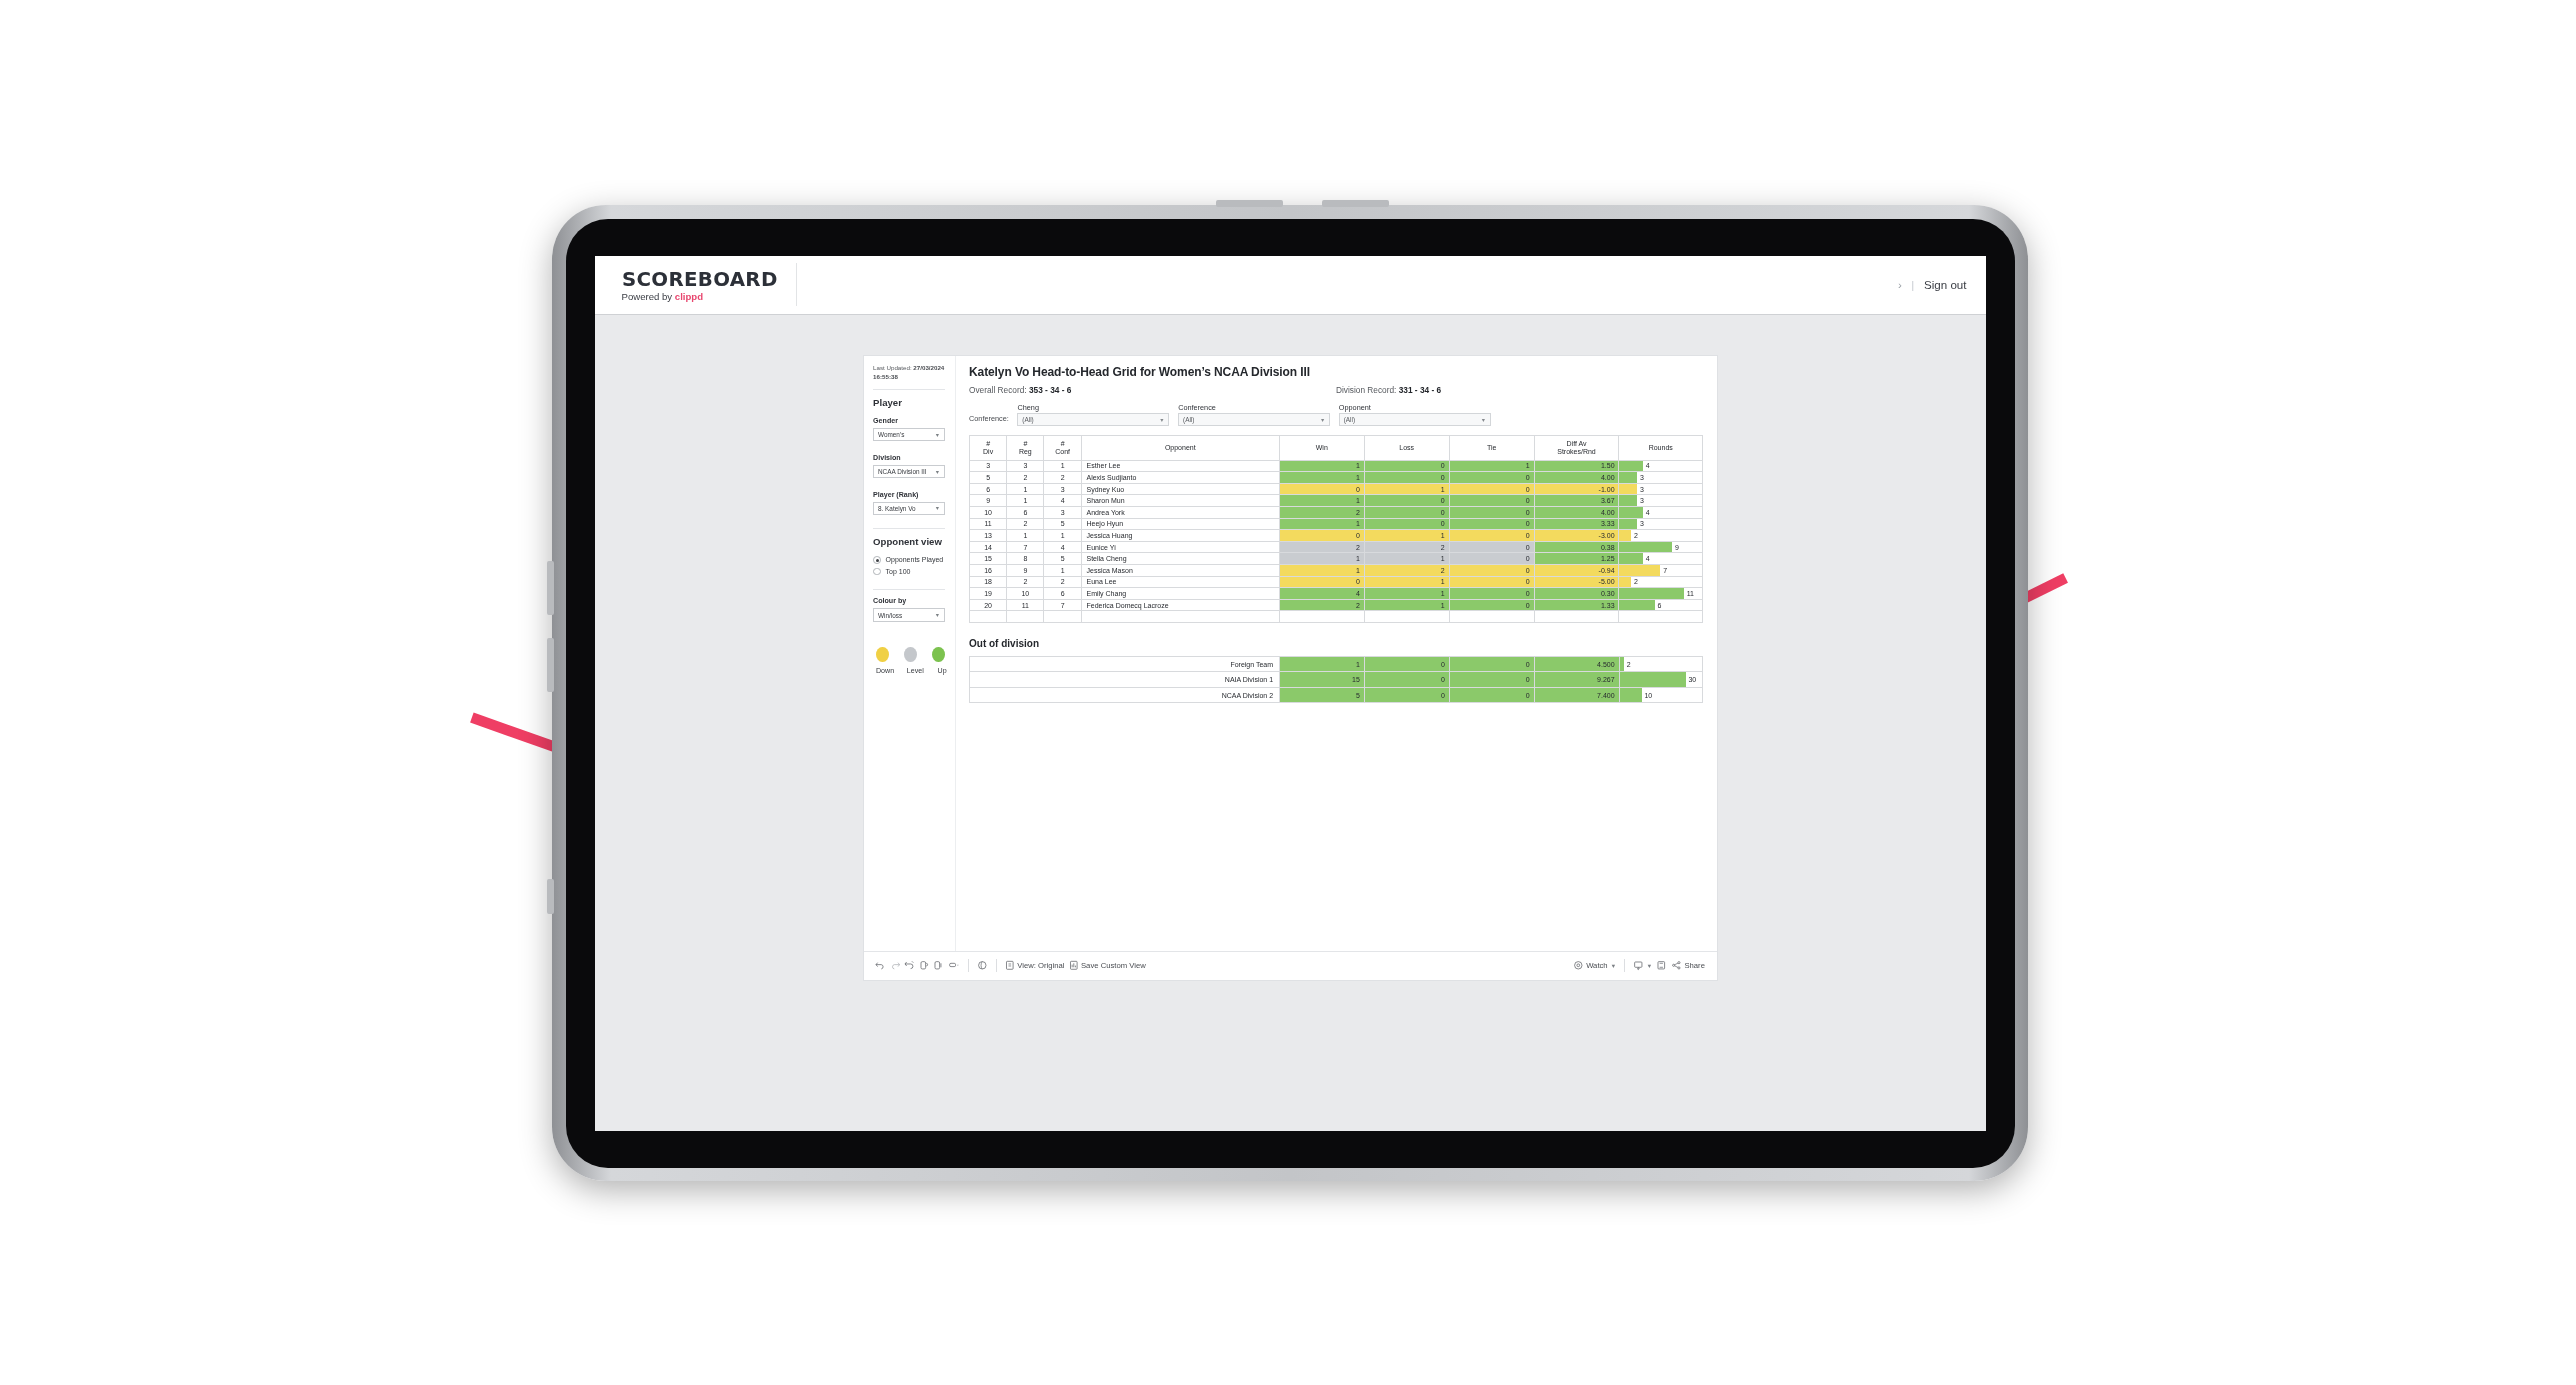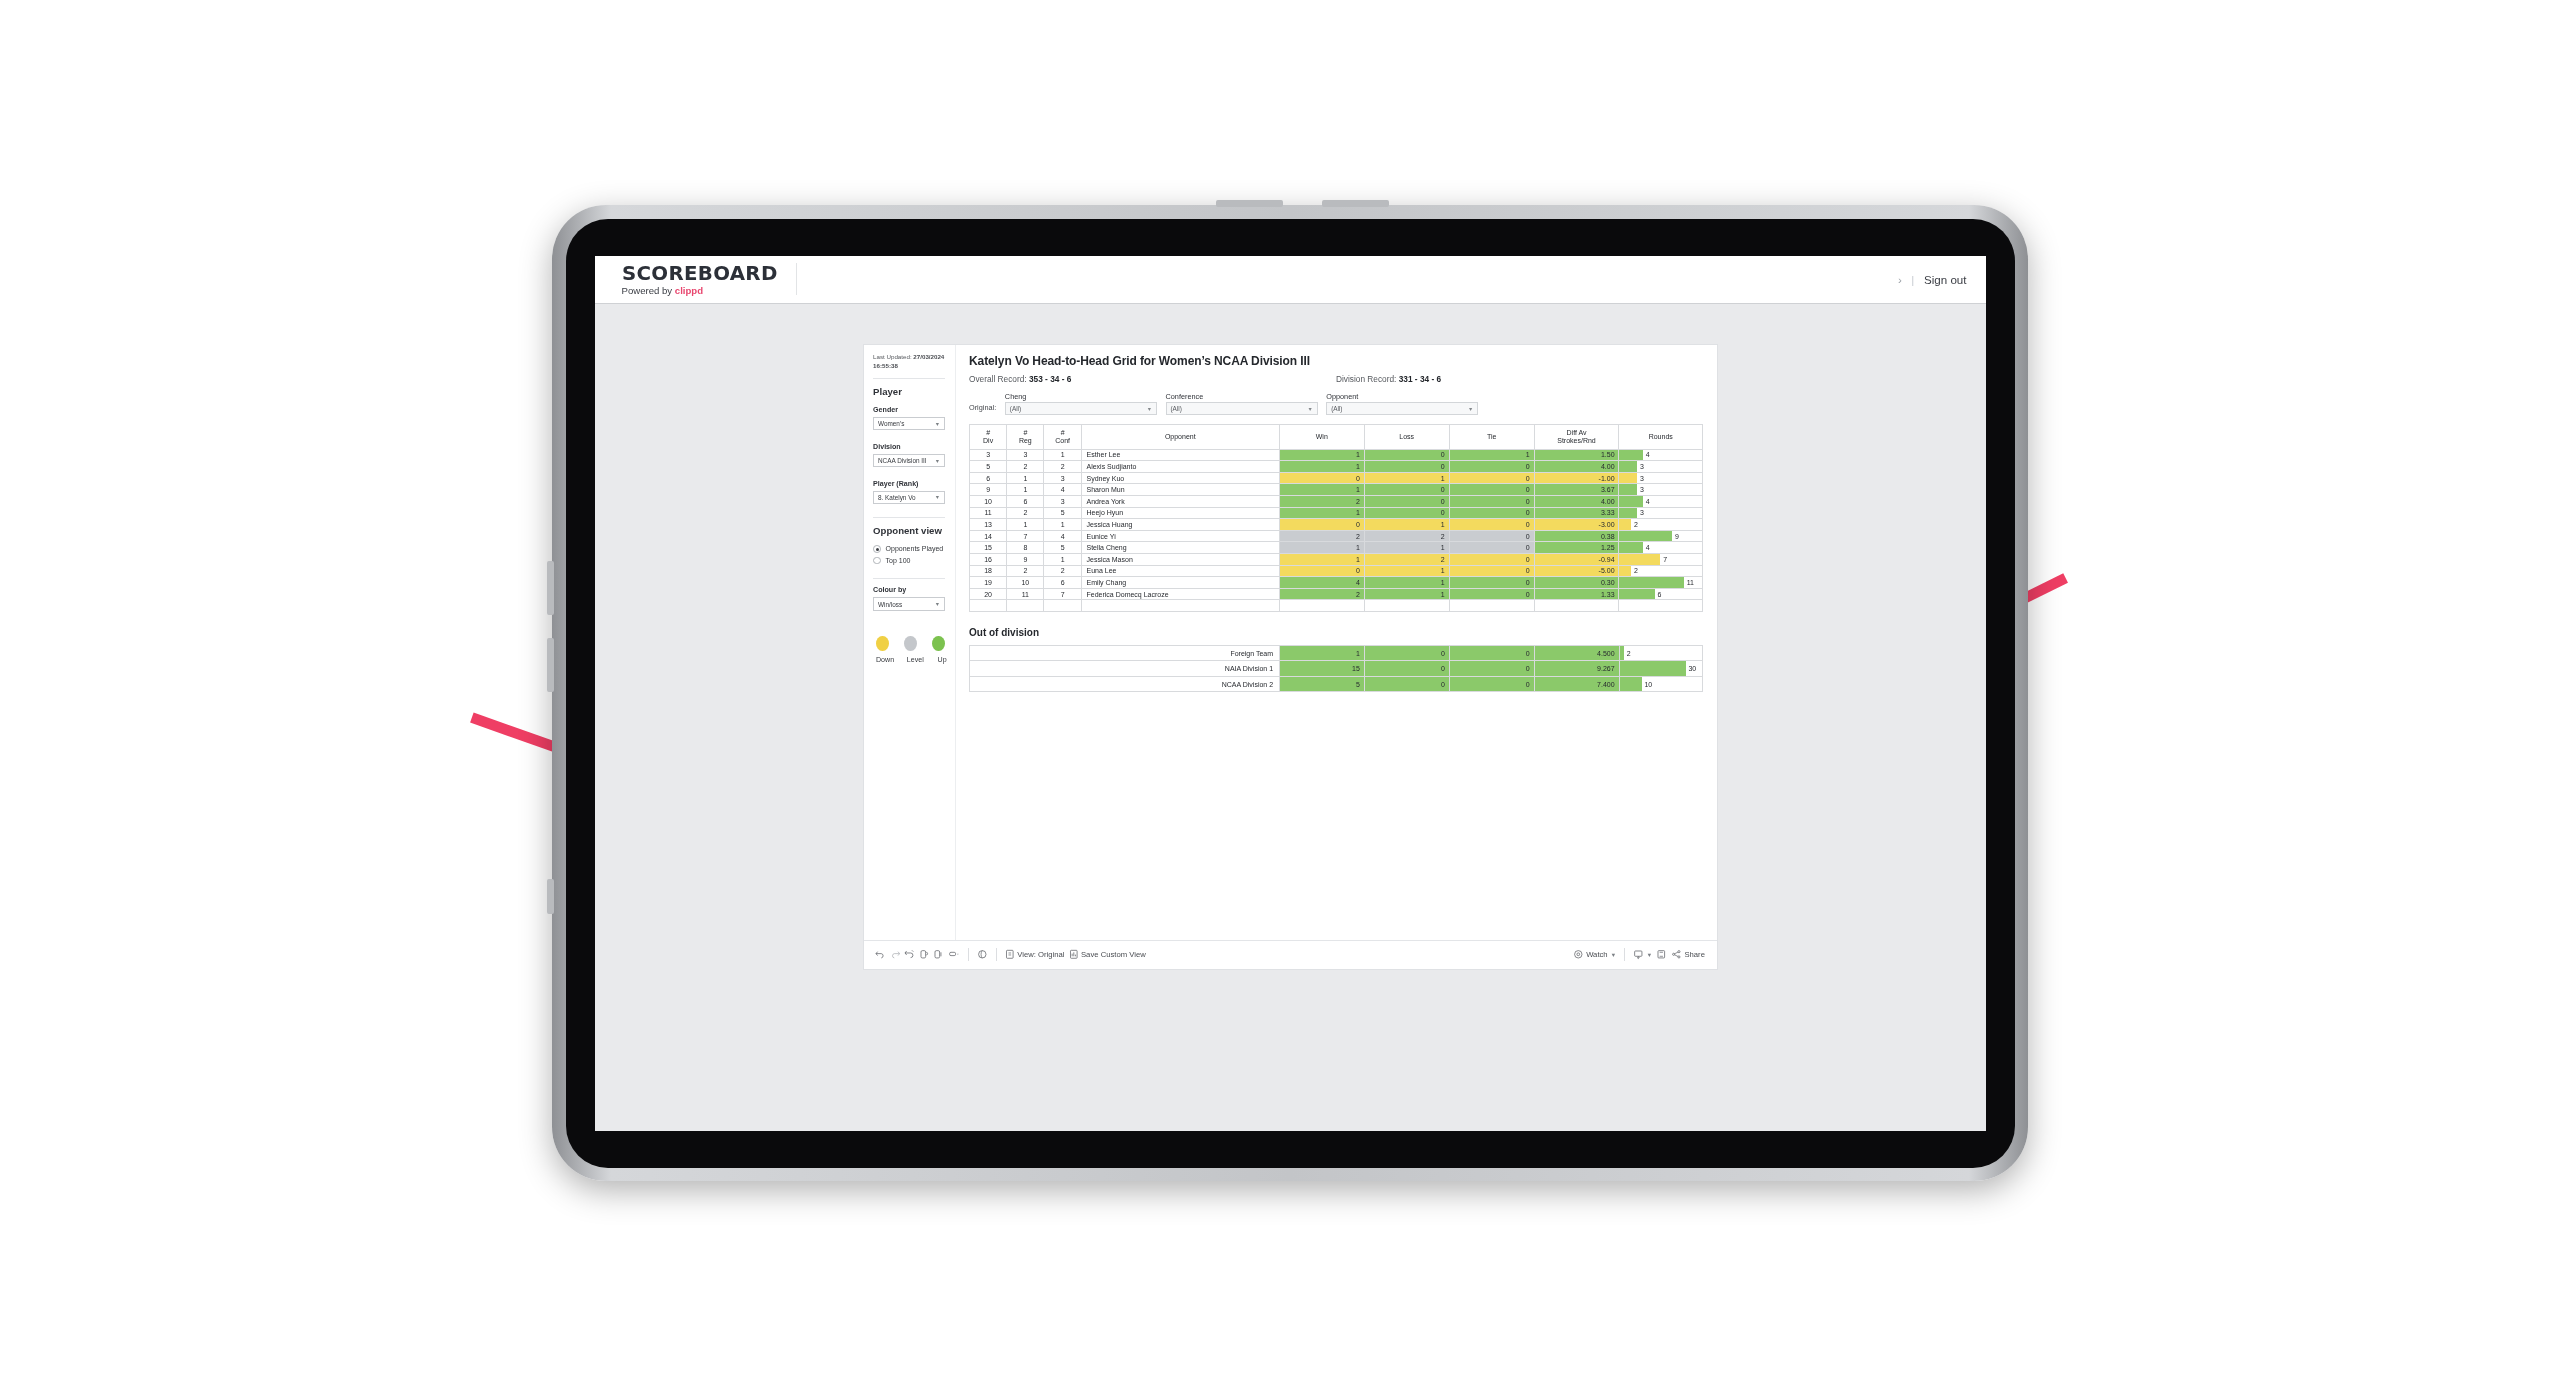--- a/index.html
+++ b/index.html
@@ -46,21 +46,21 @@
   }
   .side-btn { position: absolute; background: #b9bbbe; border-radius: 1.9px; }
   .btn-top1 { left: 664px; top: -4.8px; width: 67px; height: 6.7px; }
   .btn-top2 { left: 770px; top: -4.8px; width: 67px; height: 6.7px; }
   .btn-left1 { left: -4.8px; top: 356px; width: 6.7px; height: 54px; }
   .btn-left2 { left: -4.8px; top: 433px; width: 6.7px; height: 54px; }
   .btn-left3 { left: -4.8px; top: 674px; width: 6.7px; height: 35px; }
 
   
   .app-header {
-    height: 48px; background: #fff; display: flex; align-items: stretch;
+    height: 59px; background: #fff; display: flex; align-items: stretch;
     border-bottom: 1.9px solid #cfd1d4;
   }
   .brand { display: flex; flex-direction: column; justify-content: center; padding: 0 25px 0 27px; }
   .brand-main {
     font-family: "DejaVu Sans", sans-serif;
     font-weight: 700; font-size: 19px; letter-spacing: 0.3px;
     color: #2c3038; transform: scaleX(1.04); transform-origin: left center;
   }
   .brand-sub { font-size: 9.6px; color: #3a3d44; margin-top: 1px; }
   .brand-sub .clippd { color: #e8476f; font-weight: 700; }
@@ -264,21 +264,21 @@
               </div>
 
               <div class="viz-main">
                 <div class="viz-title">Katelyn Vo Head-to-Head Grid for Women’s NCAA Division III</div>
                 <div class="records">
                   <div class="rec"><span>Overall Record: </span><b>353 -  34 - 6</b></div>
                   <div class="rec"><span>Division Record: </span><b>331 -  34 - 6</b></div>
                 </div>
 
                 <div class="opp-filters">
-                  <div class="opp-label">Original:</div>
+                  <div class="opp-label">Conference:</div>
                   <div class="opp-grp">
                     <div class="cap">Cheng</div>
                     <div class="box">
                         <span>(All)</span>
                         <span class="caret">▼</span>
                       </div>
                   </div>
                   <div class="opp-grp">
                     <div class="cap">Conference</div>
                     <div class="box">

